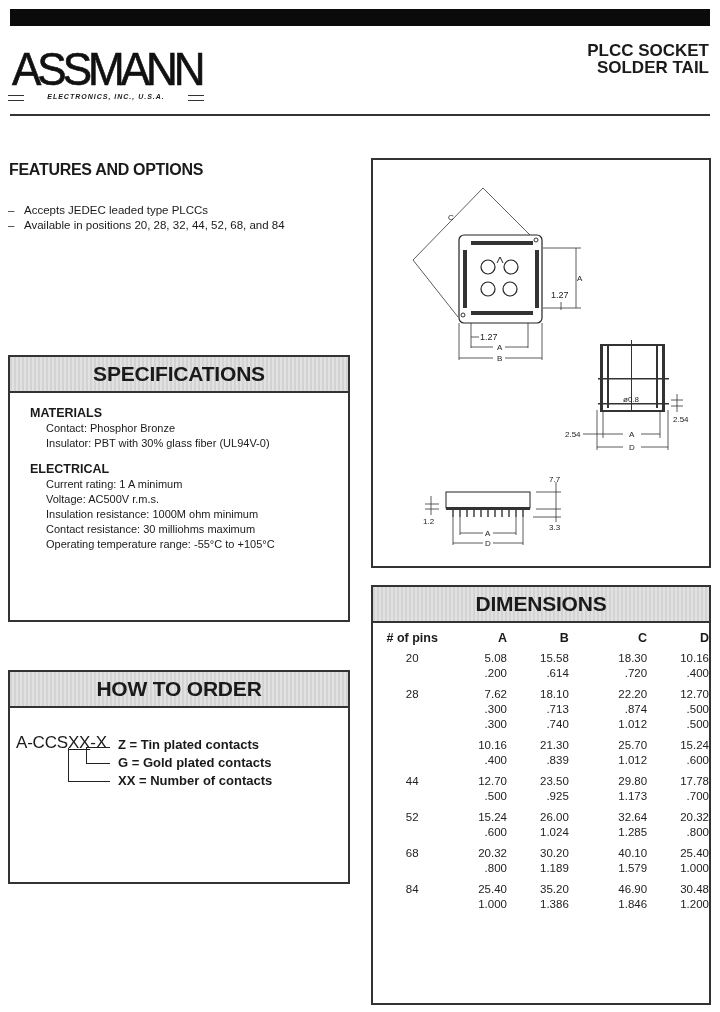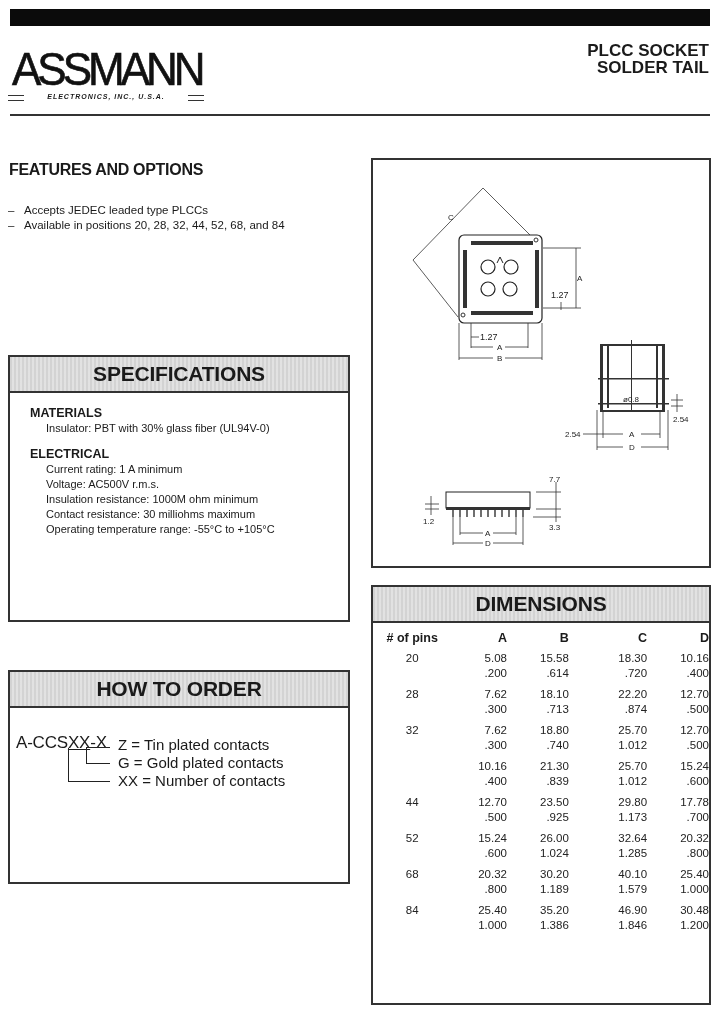--- a/index.html
+++ b/index.html
@@ -28,21 +28,21 @@
               background: repeating-linear-gradient(90deg, #e4e4e4 0 2px, #f4f4f4 2px 4px),
                           #ececec; background-blend-mode:multiply; }
   .spec-box { left:8px; top:355px; width:338px; height:263px; }
   .spec-sec { padding-left:20px; }
   .spec-sec h4 { margin:0; font-size:12.5px; font-weight:bold; line-height:15px; }
   .spec-sec .line { font-size:11px; line-height:15px; padding-left:16px; }
   .order-box { left:8px; top:670px; width:338px; height:210px; }
   .order-code { left:16px; top:733px; font-weight:normal; font-size:17px; letter-spacing:-0.2px; }
   .order-code u { text-decoration:underline; }
   .tree-line { background:#222; }
-  .order-item { font-size:15px; line-height:13px; }
+  .order-item { font-size:13px; line-height:13px;font-weight:bold; }
   .draw-box { left:371px; top:158px; width:336px; height:406px; }
   .dim-box { left:371px; top:585px; width:336px; height:416px; }
   .dim-table { position:absolute; left:0; top:38px; width:336px; border-collapse:collapse; font-size:11.5px; }
   .dim-table th { font-weight:bold; font-size:12.5px; height:26px; text-align:right; padding:0; }
   .dim-table td { text-align:right; padding:0; height:15px; line-height:15px; color:#222; }
   .dim-table .pins { text-align:center; width:76px;margin-left:16px; }
   .dim-table th.pins { text-align:center; }
   .dim-table tr.gap td { padding-top:6px; }
 </style>
 </head>
@@ -65,20 +65,21 @@
 <div class="abs features-h">FEATURES AND OPTIONS</div>
 <ul class="abs features-list">
   <li>Accepts JEDEC leaded type PLCCs</li>
   <li>Available in positions 20, 28, 32, 44, 52, 68, and 84</li>
 </ul>
 
 <div class="abs box spec-box">
   <div class="box-head">SPECIFICATIONS</div>
   <div class="spec-sec" style="margin-top:13px">
     <h4>MATERIALS</h4>
+    <div class="line">Contact: Phosphor Bronze</div>
     <div class="line">Insulator: PBT with 30% glass fiber (UL94V-0)</div>
   </div>
   <div class="spec-sec" style="margin-top:11px">
     <h4>ELECTRICAL</h4>
     <div class="line">Current rating: 1 A minimum</div>
     <div class="line">Voltage: AC500V r.m.s.</div>
     <div class="line">Insulation resistance: 1000M ohm minimum</div>
     <div class="line">Contact resistance: 30 milliohms maximum</div>
     <div class="line">Operating temperature range: -55°C to +105°C</div>
   </div>
@@ -260,27 +261,20 @@
           <td>22.20</td>
           <td>12.70</td>
         </tr>
         <tr>
           <td class="pins"></td>
           <td>.300</td>
           <td>.713</td>
           <td>.874</td>
           <td>.500</td>
         </tr>
-        <tr class="gap">
-          <td class="pins">32</td>
-          <td>7.62</td>
-          <td>18.80</td>
-          <td>25.70</td>
-          <td>12.70</td>
-        </tr>
         <tr>
           <td class="pins"></td>
           <td>.300</td>
           <td>.740</td>
           <td>1.012</td>
           <td>.500</td>
         </tr>
         <tr class="gap">
           <td class="pins"></td>
           <td>10.16</td>

